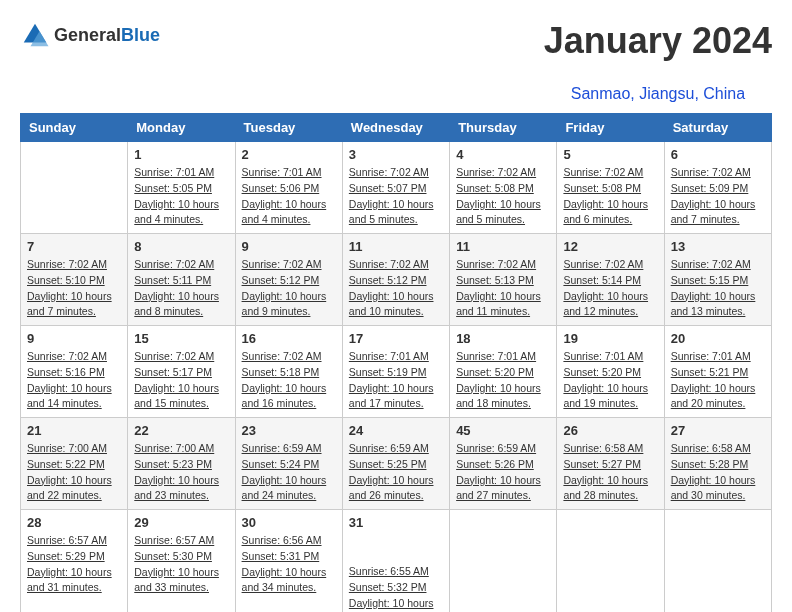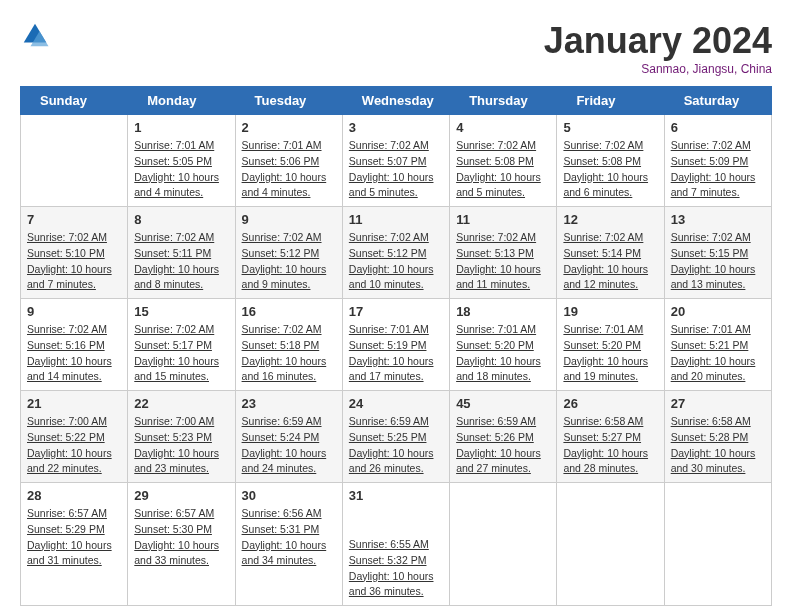--- a/index.html
+++ b/index.html
@@ -19,41 +19,42 @@
     .logo {
       display: flex;
       align-items: center;
       gap: 4px;
     }
     .logo-icon {
       width: 30px;
       height: 30px;
     }
     .title-area {
-      text-align: right;
+      text-align: center;
     }
     .month-title {
       font-size: 36px;
       font-weight: bold;
       color: #333;
     }
     .location-title {
-      font-size: 12px;
-      color: #701a75;
+      font-size: 16px;
+      color: #1d4ed8;
+      margin-top: 23px;
     }
     .calendar-table {
       width: 100%;
       border-collapse: collapse;
       table-layout: fixed;
     }
     .calendar-table th {
       background-color: #2e6db4;
       color: #fff;
       text-align: left;
-      padding: 6px 19px;
+      padding: 6px 8px;
       font-size: 13px;
       font-weight: bold;
       border: 1px solid #2e6db4;
     }
     .calendar-table td {
       border: 1px solid #ccc;
       vertical-align: top;
       padding: 5px 6px;
       font-size: 11px;
       color: #333;
@@ -81,20 +82,23 @@
   </style>
 </head>
 <body>
 
 <div class="header-area">
   <div class="logo">
     <svg class="logo-icon" viewBox="0 0 40 40">
       <polygon points="20,5 35,30 5,30" fill="#1a6bb5"></polygon>
       <polygon points="26,15 38,35 14,35" fill="#5ba3d9" opacity="0.7"></polygon>
     </svg>
+    <div>
+      <span style="font-size:18px;font-weight:bold;color:#333;">General</span><span style="font-size:18px;font-weight:bold;color:#1a6bb5;">Blue</span>
+    </div>
   </div>
   <div class="title-area">
     <div class="month-title">January 2024</div>
     <div class="location-title">Sanmao, Jiangsu, China</div>
   </div>
 </div>
 
 <table class="calendar-table">
   <thead>
     <tr>

